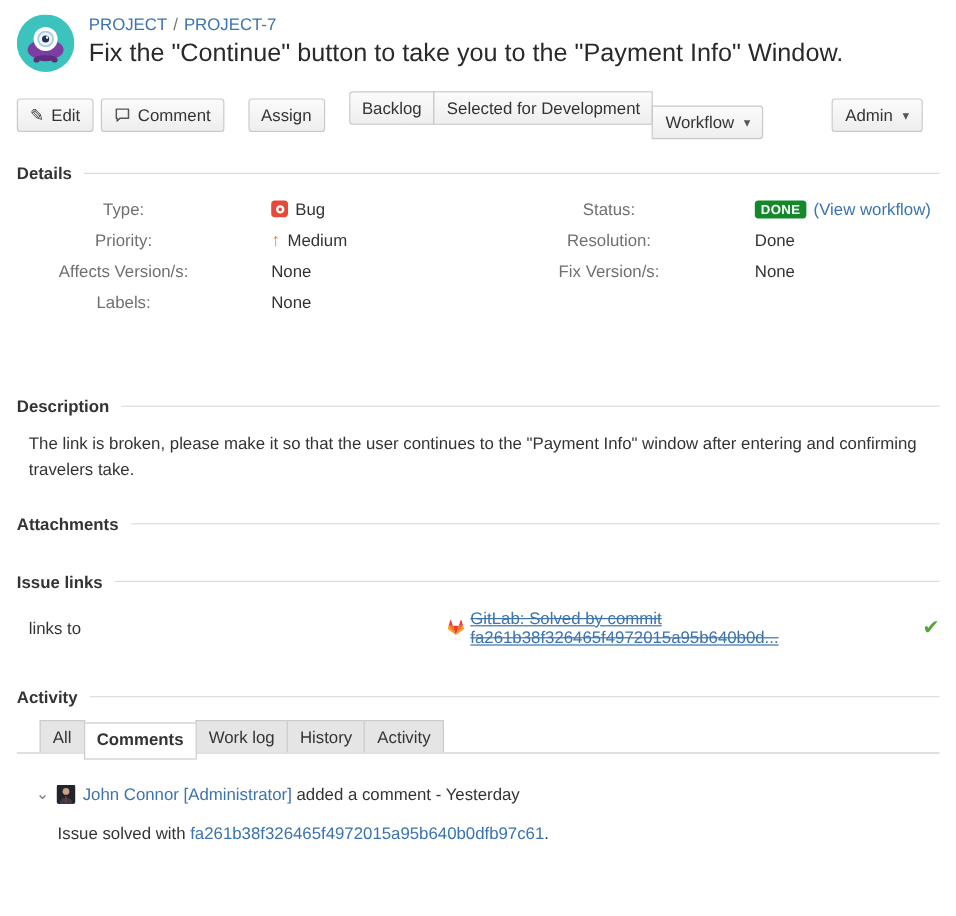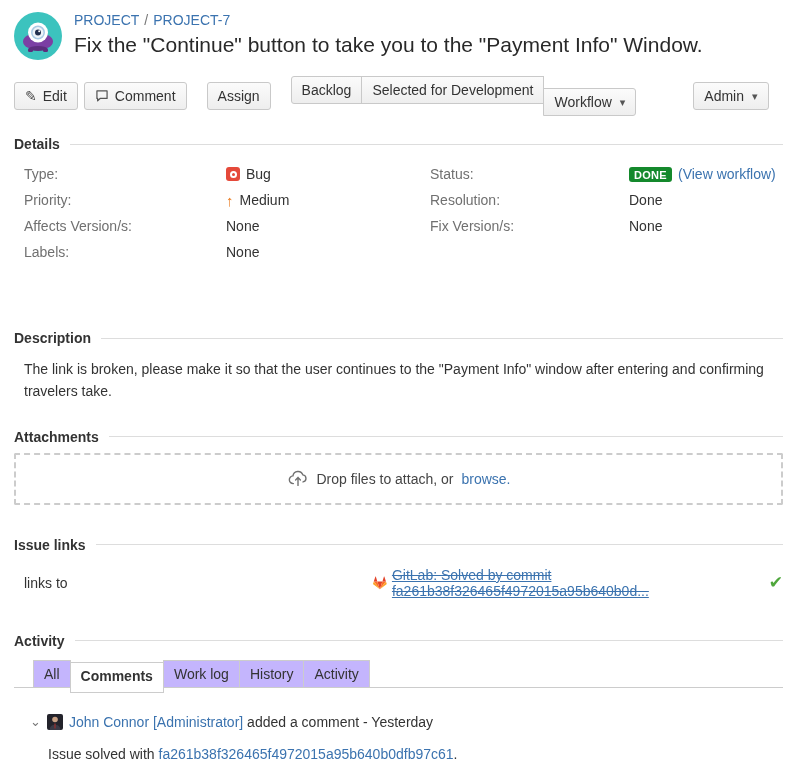--- a/index.html
+++ b/index.html
@@ -36,21 +36,21 @@
   .btn-group .btn:last-child { border-radius:0 3px 3px 0;margin-top:12px; }
   .admin-gap { margin-left:57px; }
   .caret { font-size:11px; color:#555; margin-left:2px; }
   .pencil { font-size:14px; color:#444; }
 
   
   .module-header { display:flex; align-items:center; gap:10px; }
   .module-header .hd { font-size:14px; font-weight:bold; color:#333; white-space:nowrap; }
   .module-header .line { flex:1; border-top:1px solid #ddd; }
 
-  .details-module { margin-bottom:62px; }
+  .details-module { margin-bottom:62px;text-align:center; }
   .details-body { display:flex; padding-left:10px; margin-top:12px; }
   .dcol-left { width:406px; }
   .dcol-right { flex:1; }
   .detail-row { display:flex; align-items:center; height:20px; margin-bottom:6px; }
   .detail-row .lbl { color:#707070; }
   .dcol-left .lbl { width:158px; }
   .dcol-right .lbl { width:155px; }
   .detail-row .val { display:flex; align-items:center; gap:6px;padding-left:44px; }
 
   .bug-icon { width:14px; height:14px; background:#e5493a; border-radius:3px;
@@ -70,21 +70,21 @@
   .links-module { margin-bottom:34px; }
   .link-row { display:flex; align-items:center; margin:14px 0 0 10px; }
   .link-row .relation { width:406px; color:#333; }
   .issue-link { display:flex; align-items:center; gap:5px; }
   .issue-link a { text-decoration:underline line-through; color:#3b73af; }
   .check-icon { color:#4fa73c; font-size:17px; margin-left:16px; }
 
   
   .tabs-bar { display:flex; align-items:flex-end; padding-left:19px; margin-top:11px;
     border-bottom:1px solid #ccc; }
-  .tab { background:#c4b5fd; border:1px solid #ccc; border-bottom:none;
+  .tab { background:#e5e5e5; border:1px solid #ccc; border-bottom:none;
     padding:5px 10px; margin-right:-1px; cursor:pointer; color:#333; position:relative; }
   .tab.active { background:#fff; font-weight:bold; border-bottom:1px solid #ccc;
     padding-bottom:8px; margin-bottom:-6px; z-index:2; }
 
   .comment-block { margin-top:26px; }
   .comment-meta { display:flex; align-items:center; gap:6px; padding-left:16px; }
   .collapse-chevron { color:#777; font-size:13px; cursor:pointer; }
   .mini-avatar { width:16px; height:16px; border-radius:2px; overflow:hidden; flex:0 0 auto; }
   .comment-body { margin:16px 0 0 34px; color:#333; }
 </style>
@@ -212,28 +212,20 @@
       <span class="hd">Description</span>
       <span class="line"></span>
     </div>
     <p class="desc-text">The link is broken, please make it so that the user continues to the "Payment Info" window after entering and confirming travelers take.</p>
   </div>
 
   <div class="attach-module">
     <div class="module-header">
       <span class="hd">Attachments</span>
       <span class="line"></span>
-    </div>
-    <div class="dropzone">
-      <svg width="22" height="22" viewBox="0 0 24 24">
-        <path d="M7 17 a4.2 4.2 0 0 1 -0.5 -8.4 a5.6 5.6 0 0 1 10.8 -1.1 a3.9 3.9 0 0 1 0.2 7.7" fill="none" stroke="#707070" stroke-width="1.5" stroke-linecap="round"></path>
-        <path d="M12 19 v-8 M9.4 13 l2.6 -2.8 l2.6 2.8" fill="none" stroke="#707070" stroke-width="1.5" stroke-linecap="round" stroke-linejoin="round"></path>
-      </svg>
-      <span>Drop files to attach, or </span>
-      <a>browse.</a>
     </div>
   </div>
 
   <div class="links-module">
     <div class="module-header">
       <span class="hd">Issue links</span>
       <span class="line"></span>
     </div>
     <div class="link-row">
       <span class="relation">links to</span>

